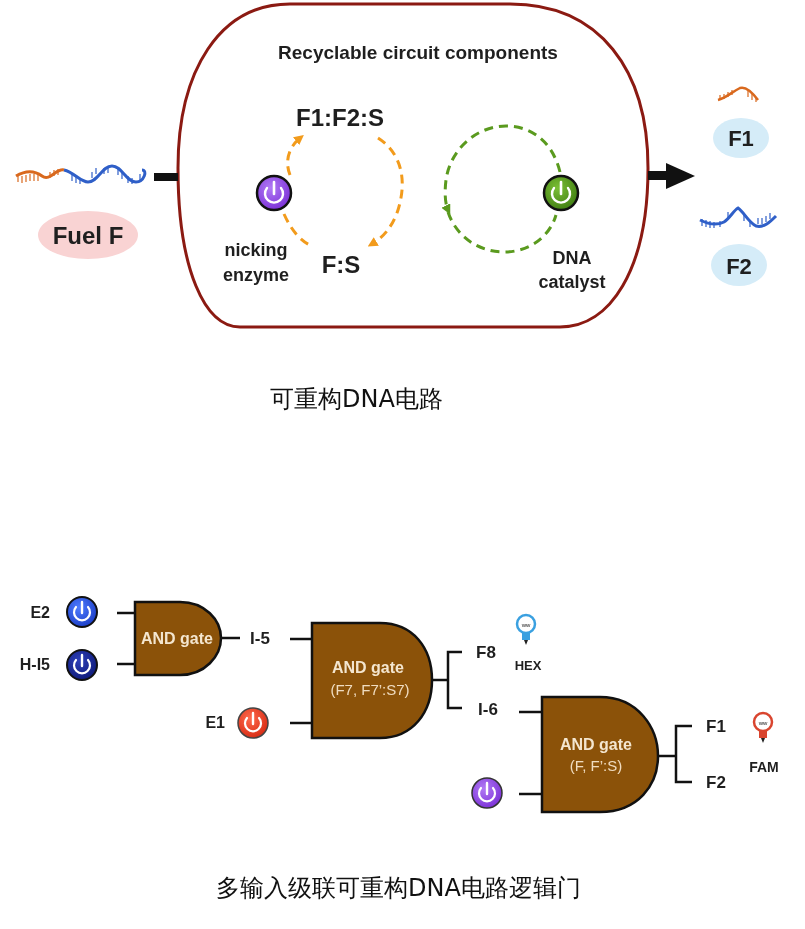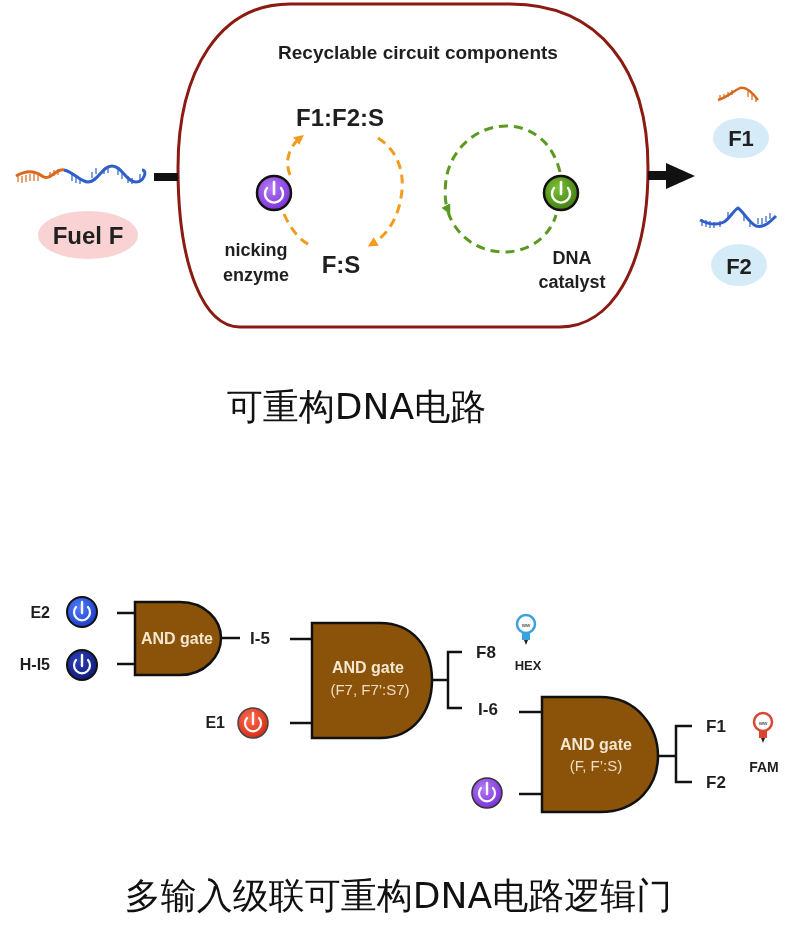--- a/index.html
+++ b/index.html
@@ -3,21 +3,21 @@
 <meta charset="utf-8">
 <style>
   html, body { margin: 0; padding: 0; background: #ffffff; }
   body { width: 805px; height: 929px; position: relative; overflow: hidden;
          font-family: "Liberation Sans", "DejaVu Sans", sans-serif; color: #1a1a1a; }
   svg { position: absolute; left: 0; top: 0; }
   .lbl { font-family: "Liberation Sans", "DejaVu Sans", sans-serif; font-weight: bold; fill: #1f1f1f; }
   .gate-text { font-family: "Liberation Sans", "DejaVu Sans", sans-serif; font-weight: bold; fill: #f4e6cf; }
   .gate-sub { font-family: "Liberation Sans", "DejaVu Sans", sans-serif; fill: #f0dcc0; }
   .caption { position: absolute; left: 0; width: 713px; text-align: center;
-             font-family: "DejaVu Sans", "Liberation Sans", sans-serif; font-size: 36px; color: #111; }
+             font-family: "DejaVu Sans", "Liberation Sans", sans-serif; font-size: 24px; color: #111; }
 </style>
 </head>
 <body>
 
 <svg width="805" height="929" viewBox="0 0 805 929">
   <defs>
     <marker id="arrowOrange" markerWidth="10" markerHeight="10" refX="5" refY="5" orient="auto" markerUnits="userSpaceOnUse">
       <path d="M0,0 L10,5 L0,10 Z" fill="#f29b1c"></path>
     </marker>
     <marker id="arrowGreen" markerWidth="10" markerHeight="10" refX="5" refY="5" orient="auto" markerUnits="userSpaceOnUse">

